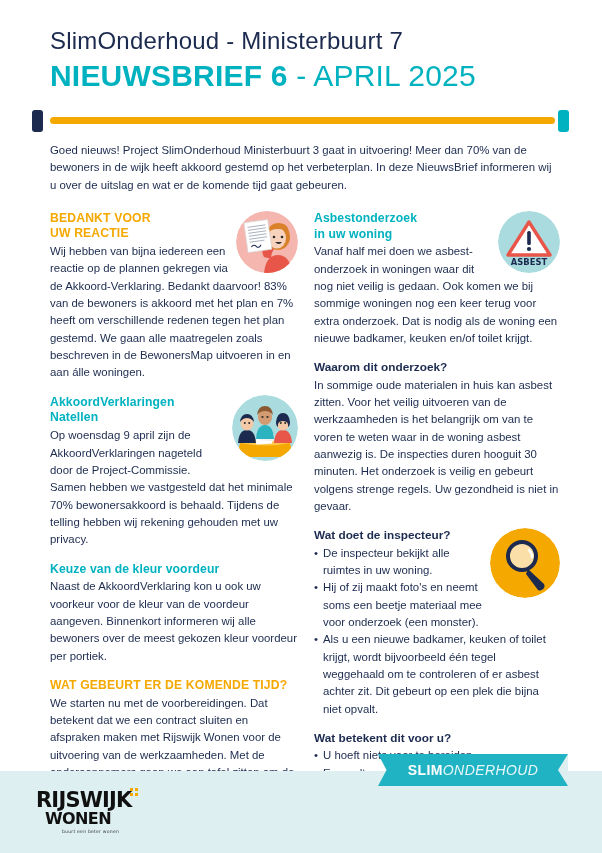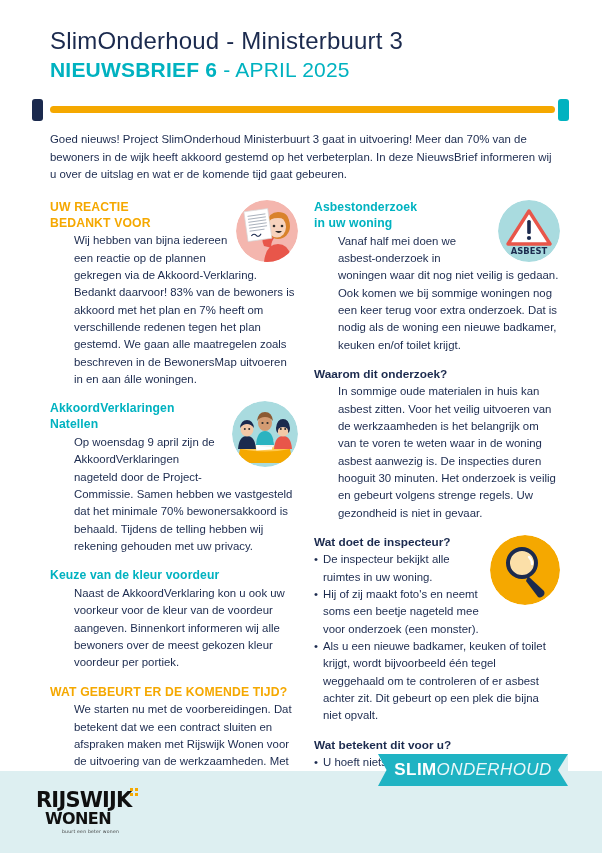--- a/index.html
+++ b/index.html
@@ -22,21 +22,21 @@
   .title-main {
     font-size: 24px;
     font-weight: 400;
     color: #1b2a4e;
     letter-spacing: 0.2px;
     line-height: 1.22;
     white-space: nowrap;
   }
   .title-sub {
     margin-top: 3px;
-    font-size: 21px;
+    font-size: 30px;
     line-height: 1.18;
     color: #00b2c0;
     letter-spacing: 0.2px;
     white-space: nowrap;
   }
   .title-sub .b { font-weight: 700; }
   .title-sub .n { font-weight: 400; }
 
   
   .divider {
@@ -101,21 +101,20 @@
     color: #1b2a4e;
     font-weight: 700;
     font-size: 11.8px;
     line-height: 1.3;
   }
   p.body {
     color: #1b2a4e;
     font-size: 11.4px;
     line-height: 1.52;
     margin-top: 1px;
-    margin-left: 24px;
   }
   .gap { height: 13px; }
 
   ul.bullets {
     list-style: none;
     color: #1b2a4e;
     font-size: 11.4px;
     line-height: 1.52;
     margin-top: 1px;
   }
@@ -158,21 +157,21 @@
     background: #ddeff1;
   }
   .banner {
     position: absolute;
     left: 378px;
     top: -17px;
     width: 190px;
     height: 32px;
     background: #1fb3c3;
     color: #ffffff;
-    font-size: 17px;
+    font-size: 14px;
     font-weight: 400;
     letter-spacing: 0.4px;
     display: flex;
     align-items: center;
     justify-content: center;
     clip-path: polygon(0 0, 100% 0, 100% 100%, 0 100%, 4.5% 50%);
   }
   .banner .strong { font-weight: 700; color: #ffffff; }
   .banner .light  { font-weight: 400; color: #eaf8fa; font-style: italic; }
   .banner-notch-r {
@@ -228,21 +227,21 @@
     margin-bottom: 2px;
   }
   .logo-dots .row { display: flex; gap: 2px; }
 </style>
 </head>
 <body>
 
 <div class="page">
 
   <div class="header">
-    <div class="title-main">SlimOnderhoud - Ministerbuurt 3</div>
+    <div class="title-main">SlimOnderhoud - Ministerbuurt 7</div>
     <div class="title-sub"><span class="b">NIEUWSBRIEF 6</span><span class="n"> - APRIL 2025</span></div>
   </div>
 
   <div class="divider">
     <div class="div-cap left"></div>
     <div class="div-bar"></div>
     <div class="div-cap right"></div>
   </div>
 
   <p class="intro">Goed nieuws! Project SlimOnderhoud Ministerbuurt 3 gaat in uitvoering! Meer dan 70% van de bewoners in de wijk heeft akkoord gestemd op het verbeterplan. In deze NieuwsBrief informeren wij u over de uitslag en wat er de komende tijd gaat gebeuren.</p>
@@ -280,22 +279,22 @@
                 <line x1="13" y1="18" x2="31" y2="18"></line>
                 <line x1="13" y1="21" x2="31" y2="21"></line>
                 <line x1="13" y1="24" x2="31" y2="24"></line>
                 <line x1="13" y1="27" x2="31" y2="27"></line>
                 <line x1="13" y1="30" x2="28" y2="30"></line>
               </g>
               <path d="M14 35 q3-3 5 0 q2 3 5-1" stroke="#1b2a4e" stroke-width="1" fill="none"></path>
             </g>
           </svg>
         </div>
+        <div class="h-orange">BEDANKT VOOR</div>
         <div class="h-orange">UW REACTIE</div>
-        <div class="h-orange">BEDANKT VOOR</div>
         <p class="body">Wij hebben van bijna iedereen een reactie op de plannen gekregen via de Akkoord-Verklaring. Bedankt daarvoor! 83% van de bewoners is akkoord met het plan en 7% heeft om verschillende redenen tegen het plan gestemd. We gaan alle maatregelen zoals beschreven in de BewonersMap uitvoeren in en aan álle woningen.</p>
       </div>
 
       <div class="gap"></div>
 
       <div class="shape-wrap">
         <div class="float-r illus illus-2" style="position:relative;right:auto;top:auto;">
           <svg width="66" height="66" viewBox="0 0 66 66">
             <circle cx="33" cy="33" r="33" fill="#a9dbdf"></circle>
 
@@ -376,21 +375,21 @@
           <svg width="70" height="70" viewBox="0 0 70 70">
             <circle cx="35" cy="35" r="35" fill="#f5a800"></circle>
             <circle cx="32" cy="28" r="14" fill="#fbdfa8" stroke="#1b2a4e" stroke-width="4"></circle>
             <path d="M38 41 L54 56 a4.5 4.5 0 0 1-6 6 L36 46 Z" fill="#1b2a4e"></path>
             <path d="M39 22 q3 3 3 7" stroke="#ffffff" stroke-width="2.4" fill="none" stroke-linecap="round"></path>
           </svg>
         </div>
         <div class="h-navy">Wat doet de inspecteur?</div>
         <ul class="bullets">
           <li>De inspecteur bekijkt alle ruimtes in uw woning.</li>
-          <li>Hij of zij maakt foto's en neemt soms een beetje nageteld mee voor onderzoek (een monster).</li>
+          <li>Hij of zij maakt foto's en neemt soms een beetje materiaal mee voor onderzoek (een monster).</li>
           <li>Als u een nieuwe badkamer, keuken of toilet krijgt, wordt bijvoorbeeld één tegel weggehaald om te controleren of er asbest achter zit. Dit gebeurt op een plek die bijna niet opvalt.</li>
         </ul>
       </div>
 
       <div class="gap"></div>
 
       <div>
         <div class="h-navy">Wat betekent dit voor u?</div>
         <ul class="bullets">
           <li>U hoeft niets voor te bereiden.</li>

